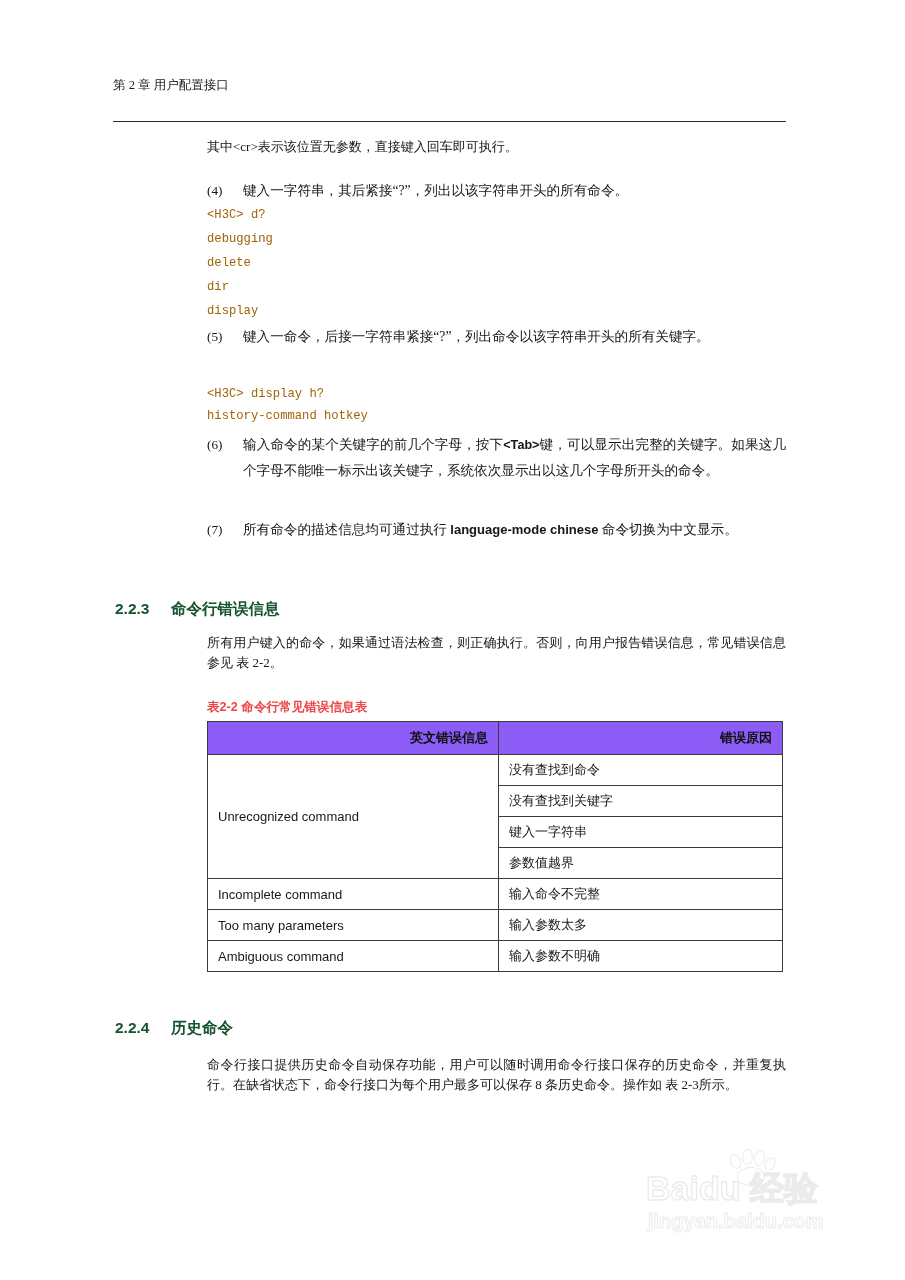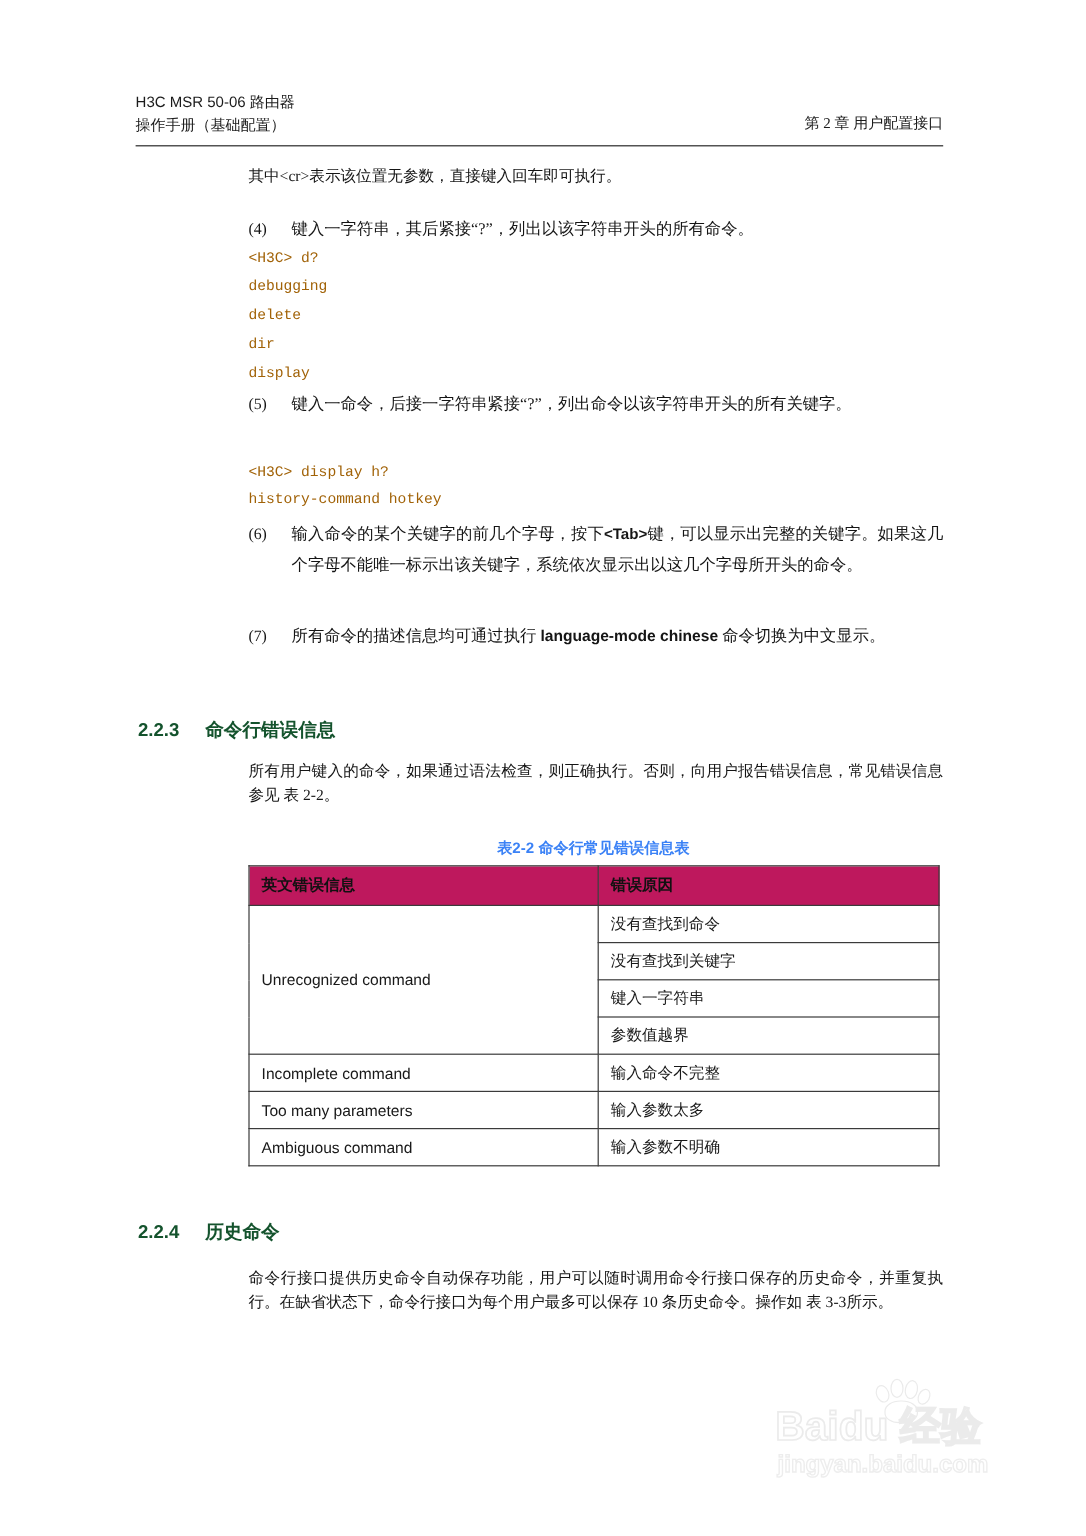--- a/index.html
+++ b/index.html
@@ -142,45 +142,44 @@
   .section-heading .sec-num {
     display: inline-block;
     min-width: 56px;
   }
 
   
   .table-caption {
     position: absolute;
     left: 207px;
     width: 575px;
-    text-align: center;
     font-family: "Liberation Sans", "DejaVu Sans", sans-serif;
     font-weight: bold;
     font-size: 12.6px;
     line-height: 18px;
-    color: #3b82f6;
+    color: #ef4444;
   }
   table.err-table {
     position: absolute;
     left: 207px;
     top: 721px;
     width: 575px;
     border-collapse: collapse;
     table-layout: fixed;
   }
   table.err-table th,
   table.err-table td {
     border: 1px solid #3b3b3b;
     padding: 0 10px;
     vertical-align: middle;
   }
   table.err-table th {
-    background: #be185d;
+    background: #8b5cf6;
     height: 32px;
-    text-align: left;
+    text-align: right;
     font-family: "Liberation Sans", "DejaVu Sans", sans-serif;
     font-weight: bold;
     font-size: 13px;
     color: #111111;
   }
   table.err-table td {
     height: 30px;
     font-size: 13px;
     color: #181818;
   }
@@ -261,24 +260,20 @@
   .wm-paw .t4 { left: 41px; top: 9px;  width: 8px;  height: 12px; transform: rotate(26deg); }
   .wm-paw .pad { left: 13px; top: 19px; width: 26px; height: 17px; border-radius: 48% 48% 44% 44%; }
 </style>
 </head>
 <body>
 
 <div class="page">
 
   <div class="doc-header">
     <div class="doc-header-rows">
-      <div class="doc-header-left">
-        <div>H3C MSR 50-06 路由器</div>
-        <div class="line2">操作手册（基础配置）</div>
-      </div>
       <div class="doc-header-right">第 2 章  用户配置接口</div>
     </div>
   </div>
   <div class="header-rule"></div>
 
   <div class="content">
 
     <div class="para indent-body" style="top:137px;">其中&lt;cr&gt;表示该位置无参数，直接键入回车即可执行。</div>
 
     <div class="numlist-item" style="top:178px;">
@@ -353,21 +348,21 @@
         <tr>
           <td class="en-cell">Ambiguous command</td>
           <td class="zh-cell">输入参数不明确</td>
         </tr>
       </tbody>
     </table>
 
     <div class="section-heading" style="top:1017px;">
       <span class="sec-num">2.2.4</span><span>历史命令</span>
     </div>
-    <div class="para indent-body" style="top:1055px;">命令行接口提供历史命令自动保存功能，用户可以随时调用命令行接口保存的历史命令，并重复执行。在缺省状态下，命令行接口为每个用户最多可以保存 10 条历史命令。操作如 表 3-3所示。</div>
+    <div class="para indent-body" style="top:1055px;">命令行接口提供历史命令自动保存功能，用户可以随时调用命令行接口保存的历史命令，并重复执行。在缺省状态下，命令行接口为每个用户最多可以保存 8 条历史命令。操作如 表 2-3所示。</div>
 
   </div>
 
 
   <div class="watermark">
     <div class="wm-paw">
       <span class="t1"></span>
         <span class="t2"></span>
         <span class="t3"></span>
         <span class="t4"></span>

